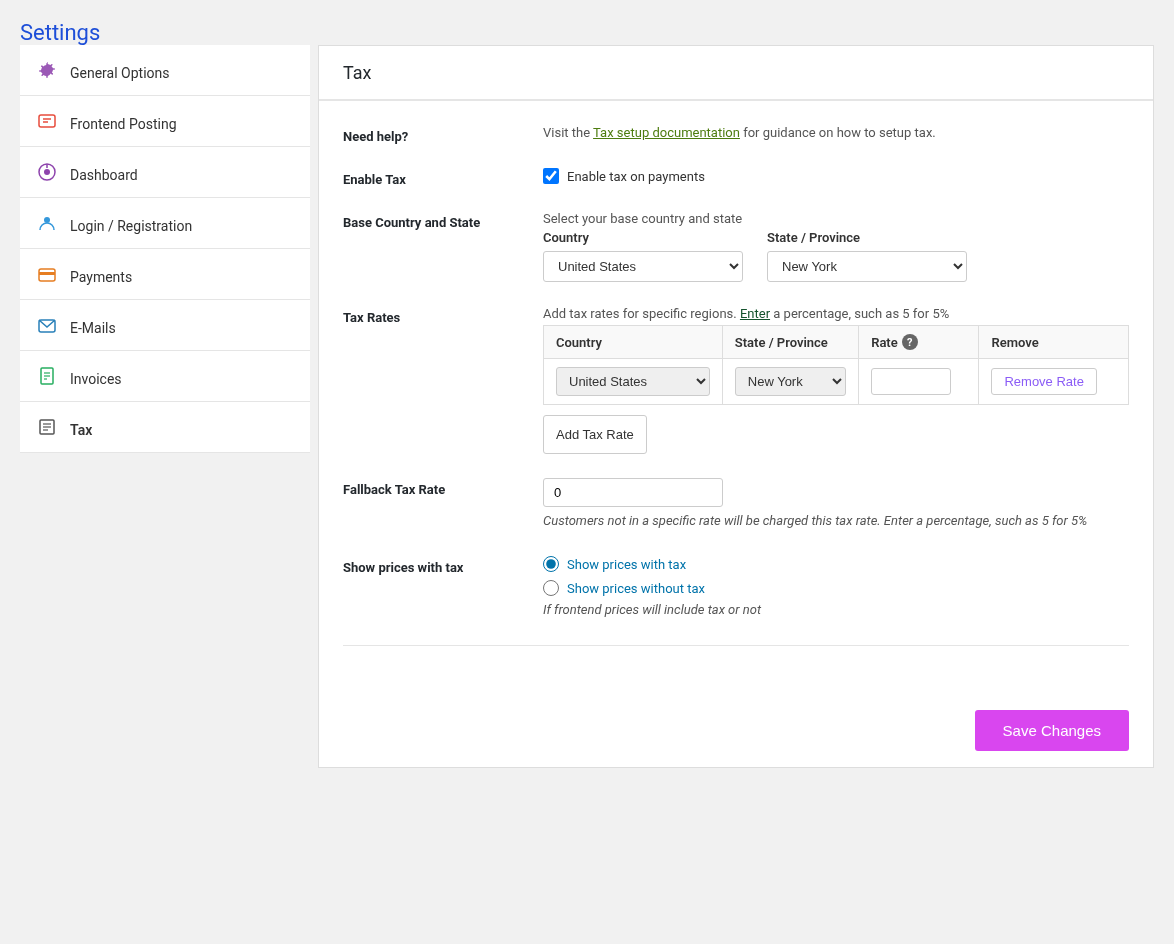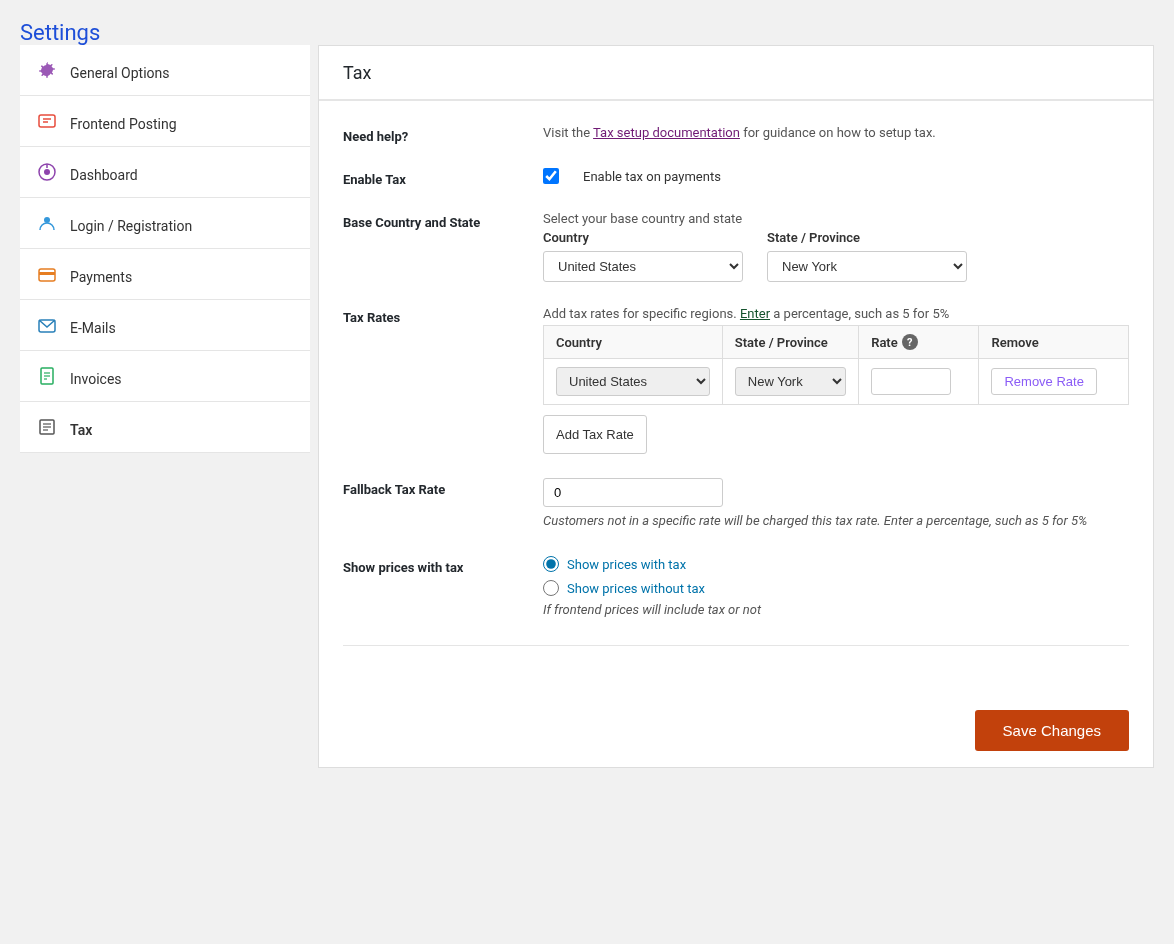--- a/index.html
+++ b/index.html
@@ -95,29 +95,29 @@
       color: #555;
       margin-bottom: 4px;
     }
     .help-text {
       font-size: 13px;
       color: #777;
       font-style: italic;
       margin-top: 6px;
     }
     .link-style {
-      color: #701a75;
+      color: #4d7c0f;
       text-decoration: underline;
       cursor: pointer;
     }
     
     .checkbox-row {
       display: flex;
       align-items: center;
-      gap: 24px;
+      gap: 8px;
     }
     .checkbox-row input[type="checkbox"] {
       width: 16px;
       height: 16px;
       cursor: pointer;
     }
     .checkbox-row label {
       font-size: 13px;
       color: #333;
       cursor: pointer;
@@ -266,21 +266,21 @@
       margin: 24px 0;
     }
     
     .save-row {
       display: flex;
       justify-content: flex-end;
       padding: 16px 24px;
     }
     .btn-save {
       padding: 12px 28px;
-      background: #c2410c;
+      background: #d946ef;
       color: #fff;
       border: none;
       border-radius: 3px;
       font-size: 15px;
       cursor: pointer;
       font-weight: 500;
     }
     
     .icon-gear { color: #9b59b6; }
     .icon-frontend { color: #e74c3c; }

